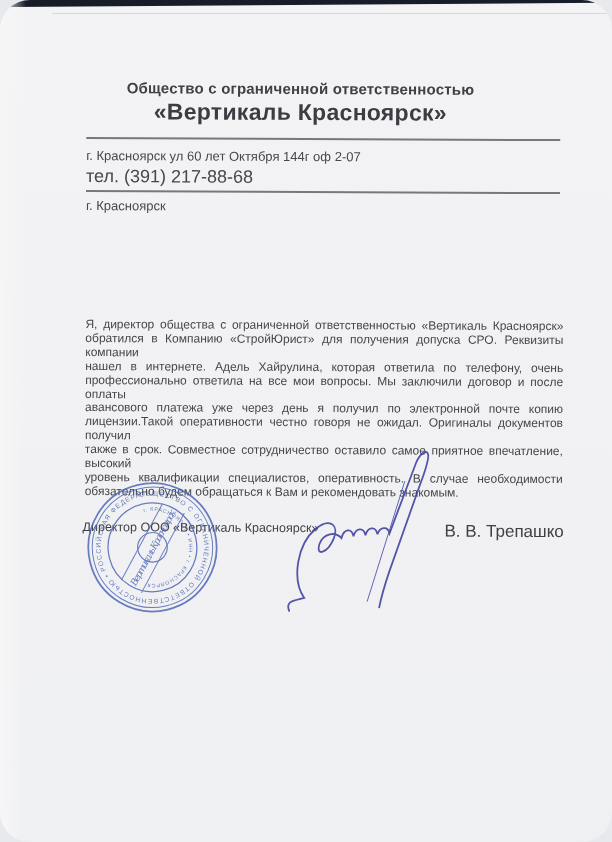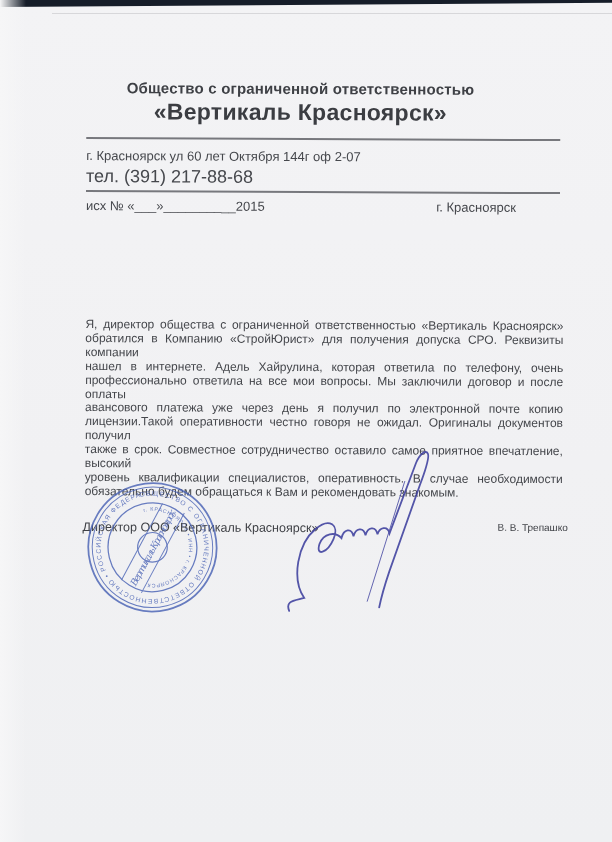--- a/index.html
+++ b/index.html
@@ -5,20 +5,21 @@
   html,body{margin:0;padding:0;}
   body{
     width:612px;height:842px;overflow:hidden;
     font-family:"Liberation Sans",sans-serif;
     background:#e8e9ec;
   }
   .scan{
     position:relative;width:612px;height:842px;
     background:linear-gradient(180deg,#f3f3f5 0%,#f1f1f3 55%,#eff0f2 100%);
     overflow:hidden;
+    border-radius:30px;
   }
   
   .top-edge{
     position:absolute;top:0;left:0;width:612px;height:7px;
     background:#161d29;
     clip-path:polygon(0 0,100% 0,100% 38%,0 100%);
   }
   
   .edge-line{
     position:absolute;top:13px;left:52px;right:0;height:1px;
@@ -52,21 +53,21 @@
   .ref-row .city{margin-right:44px;}
 
   .body-text{
     position:absolute;top:319px;left:85px;width:478px;
     font-size:12px;line-height:13.9px;color:#45474c;
   }
   .body-line{text-align:justify;text-align-last:justify;white-space:normal;}
   .body-line.last{text-align-last:left;}
 
   .sig-title{position:absolute;top:521px;left:83px;font-size:12.5px;color:#3f4146;}
-  .sig-name{position:absolute;top:521px;left:498px;font-size:10px;color:#3f4146;}
+  .sig-name{position:absolute;top:521px;left:445px;font-size:17px;color:#3f4146;}
 
   .stamp{
     position:absolute;left:84px;top:479px;width:138px;height:138px;
     transform:rotate(-14deg);opacity:.82;
   }
   .autograph{position:absolute;left:278px;top:441px;width:176px;height:174px;}
 </style>
 </head>
 <body>
 
@@ -81,21 +82,20 @@
     <div class="org-name">«Вертикаль Красноярск»</div>
 
     <div class="rule rule1"></div>
 
     <div class="addr1">г. Красноярск ул 60 лет Октября 144г оф 2-07</div>
     <div class="addr2">тел. (391) 217-88-68</div>
 
     <div class="rule rule2"></div>
 
     <div class="ref-row">
-      <span class="ref">исх № «___»__________2015</span>
       <span class="city">г. Красноярск</span>
     </div>
 
     <div class="body-text">
         <div class="body-line">Я, директор общества с ограниченной ответственностью «Вертикаль Красноярск»</div>
         <div class="body-line">обратился в Компанию «СтройЮрист» для получения допуска СРО. Реквизиты компании</div>
         <div class="body-line">нашел в интернете. Адель Хайрулина, которая ответила по телефону, очень</div>
         <div class="body-line">профессионально ответила на все мои вопросы. Мы заключили договор и после оплаты</div>
         <div class="body-line">авансового платежа уже через день я получил по электронной почте копию</div>
         <div class="body-line">лицензии.Такой оперативности честно говоря не ожидал. Оригиналы документов получил</div>

